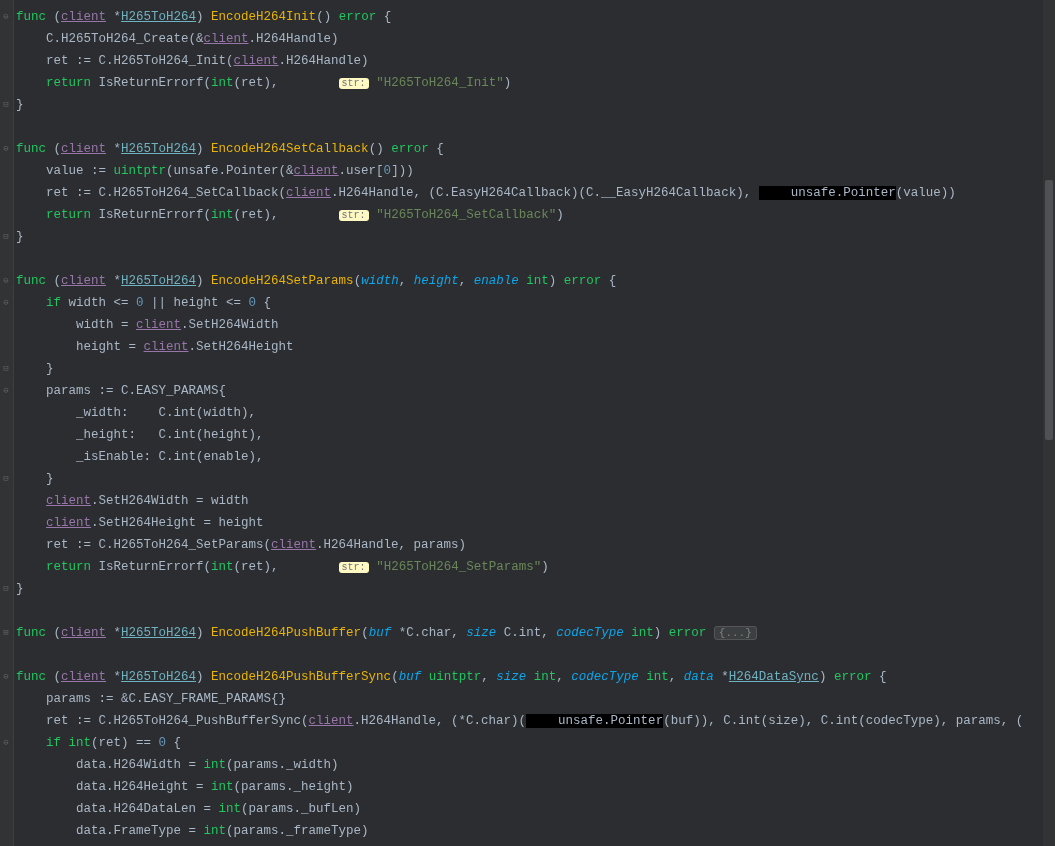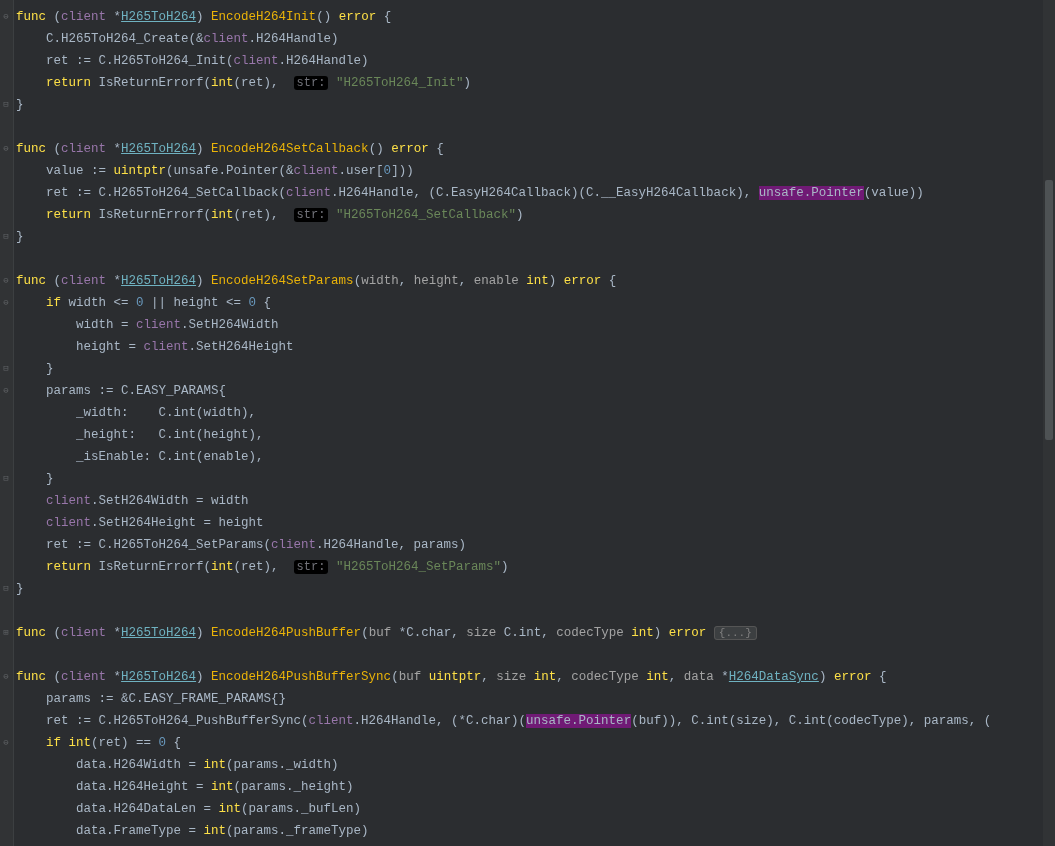--- a/index.html
+++ b/index.html
@@ -33,30 +33,30 @@
     user-select: none;
   }
   .code {
     flex: 1;
     padding-left: 2px;
     white-space: pre;
     padding-top: 6px;
     padding-bottom: 6px;
   }
   .line { height: 22px; }
-  .kw { color: #fde047; }
-  .param { color: #a3a3a3; }
-  .recv { color: #9876aa; }
+  .kw { color: #22c55e; }
+  .param { color: #0ea5e9; font-style: italic; }
+  .recv { color: #9876aa; text-decoration: underline; }
   .type { color: #6fb2c1; text-decoration: underline; }
   .func-name { color: #eab308; }
   .str { color: #6a8759; }
   .num { color: #6897bb; }
   .op { color: #a9b7c6; }
-  .hint { color: #72737a; background: #000000; border-radius: 3px; padding: 0 3px; font-size: 12px; }
-  .hl { background: #701a75; color: #a9b7c6; }
+  .hint { color: #72737a; background: #fef9c3; border-radius: 3px; padding: 0 3px; font-size: 10px; margin-left: 45px; }
+  .hl { background: #000000; color: #a9b7c6; padding-left: 32px; }
   .fold { color: #808080; background:#3c3f41; border:1px solid #555; border-radius:3px; padding:0 4px; font-size:11px;}
   .scrollbar-track {
     position: fixed;
     right: 0;
     top: 0;
     bottom: 0;
     width: 12px;
     background: #313335;
   }
   .scrollbar-thumb {

